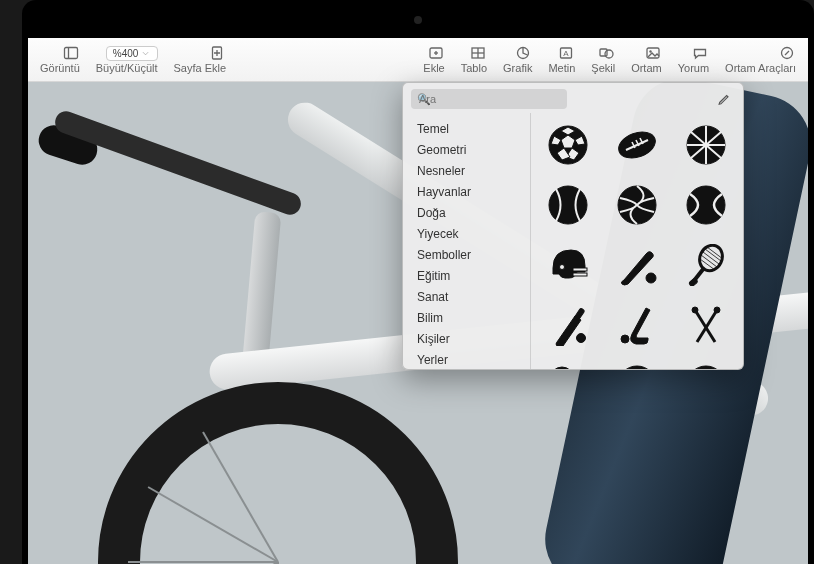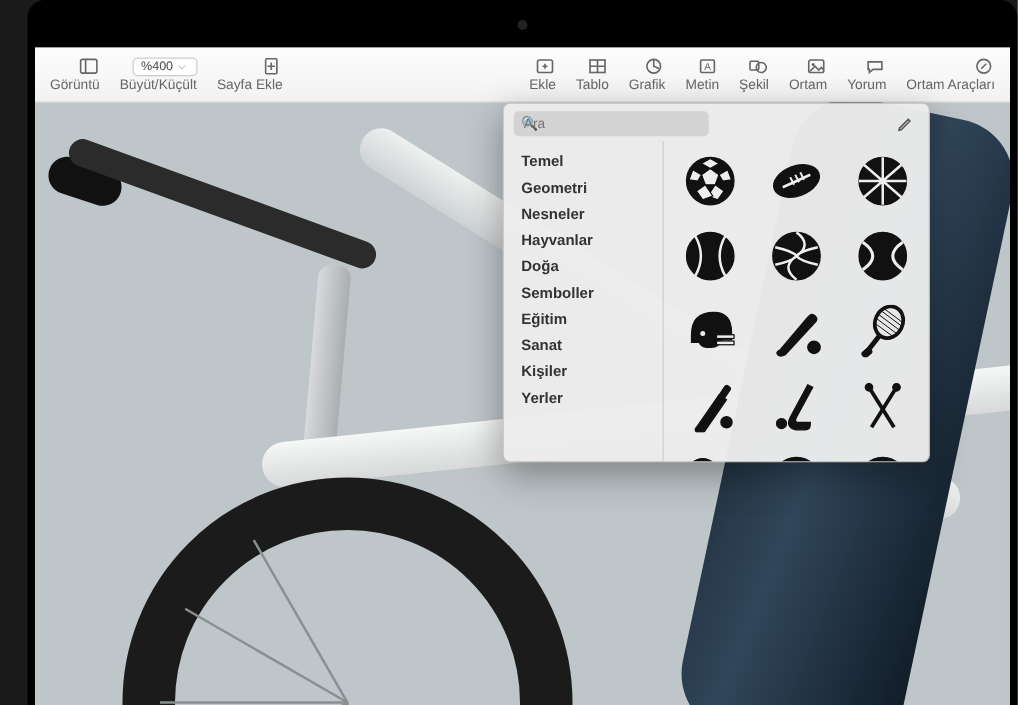--- a/index.html
+++ b/index.html
@@ -141,21 +141,20 @@
       border-radius: 4px; color: #555;
     }
     .pop-body { flex: 1; display: flex; overflow: hidden; }
     .cat-list {
       width: 128px;
       border-right: 1px solid rgba(0,0,0,0.12);
       padding: 6px 4px;
       overflow-y: auto;
       font-size: 12px;
       color: #333;
-      font-weight: bold;
     }
     .cat-item {
       padding: 2px 10px;
       border-radius: 3px;
       line-height: 17px;
       cursor: default;
     }
     .shape-grid {
       flex: 1;
       padding: 8px 10px;
@@ -319,23 +318,25 @@
               </svg>
           </div>
         </div>
         <div class="pop-body">
           <div class="cat-list" id="cat-list">
               <div class="cat-item">Temel</div>
               <div class="cat-item">Geometri</div>
               <div class="cat-item">Nesneler</div>
               <div class="cat-item">Hayvanlar</div>
               <div class="cat-item">Doğa</div>
+              <div class="cat-item">Yiyecek</div>
               <div class="cat-item">Semboller</div>
               <div class="cat-item">Eğitim</div>
               <div class="cat-item">Sanat</div>
+              <div class="cat-item">Bilim</div>
               <div class="cat-item">Kişiler</div>
               <div class="cat-item">Yerler</div>
             </div>
           <div class="shape-grid" id="shape-grid">
               <div class="shape-cell">
                 <svg viewBox="0 0 42 42">
                   <use href="#s-soccer-ball"></use>
                 </svg>
               </div>
               <div class="shape-cell">

